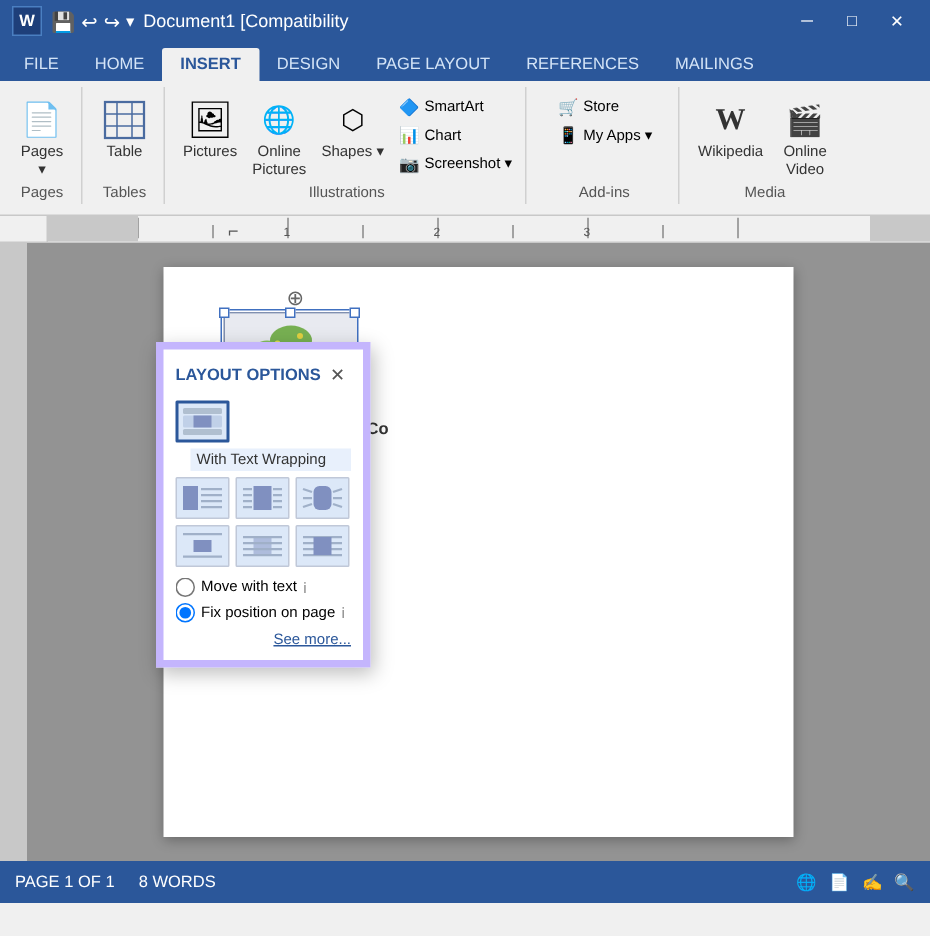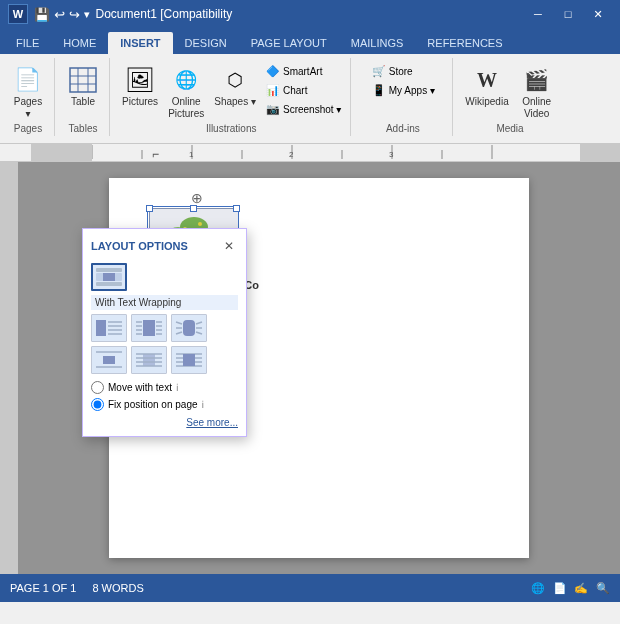--- a/index.html
+++ b/index.html
@@ -49,23 +49,23 @@
     
     .doc-area { display: flex; background: #939393; height: calc(624px - 28px - 22px - 26px - 90px - 18px - 28px); overflow: hidden; }
     .doc-left-ruler { width: 32px; background: #f0f0f0; border-right: 1px solid #c8c8c8; }
     .page { background: white; width: 450px; min-height: 380px; box-shadow: 0 2px 8px rgba(0,0,0,0.3); padding: 40px 50px; position: relative; }
 
     
     .layout-popup {
       position: absolute;
       right: -10px;
       top: 20px;
-      width: 165px;
+      width: 143px;
       background: white;
-      border: 1px solid #c4b5fd;
+      border: 5px solid #c4b5fd;
       box-shadow: 2px 4px 12px rgba(0,0,0,0.25);
       z-index: 100;
       padding: 8px;
     }
     .popup-header { display: flex; justify-content: space-between; align-items: center; margin-bottom: 8px; }
     .popup-title { font-size: 11px; font-weight: 600; color: #2b579a; }
     .popup-close { width: 18px; height: 18px; display: flex; align-items: center; justify-content: center; cursor: pointer; font-size: 12px; color: #555; border-radius: 2px; }
     .popup-section-label { font-size: 10px; color: #333; margin-bottom: 4px; background: #e8f0fc; padding: 2px 4px; }
     .layout-options-row { display: flex; gap: 4px; margin-bottom: 4px; }
     .layout-opt { width: 36px; height: 28px; border: 1px solid #c0c8d8; background: #dce8f8; cursor: pointer; display: flex; align-items: center; justify-content: center; border-radius: 1px; }
@@ -102,22 +102,22 @@
     <button class="title-btn close">✕</button>
   </div>
 </div>
 
 <div class="ribbon-tabs">
   <div class="ribbon-tab">FILE</div>
   <div class="ribbon-tab">HOME</div>
   <div class="ribbon-tab active">INSERT</div>
   <div class="ribbon-tab">DESIGN</div>
   <div class="ribbon-tab">PAGE LAYOUT</div>
+  <div class="ribbon-tab">REFERENCES</div>
   <div class="ribbon-tab">MAILINGS</div>
-  <div class="ribbon-tab">REFERENCES</div>
 </div>
 
 <div class="ribbon">
 
   <div class="ribbon-group" style="min-width:50px;">
     <div class="ribbon-group-content">
       <div class="ribbon-btn">
         <div class="icon-box" style="font-size:22px;">📄</div>
         <div class="btn-label">Pages<br>▾</div>
       </div>
@@ -291,21 +291,21 @@
             <div class="layout-opt selected">
               <svg viewBox="0 0 28 20">
                 <rect x="1" y="6" width="26" height="8" fill="#c0d0e8" rx="1"></rect>
                 <rect x="1" y="1" width="26" height="4" fill="#b0bfd0" rx="1"></rect>
                 <rect x="1" y="15" width="26" height="4" fill="#b0bfd0" rx="1"></rect>
                 <rect x="8" y="6" width="12" height="8" fill="#8090c0"></rect>
               </svg>
             </div>
           </div>
 
-          <div class="popup-section-label" style="margin-top:4px;">With Text Wrapping</div>
+          <div class="popup-section-label" style="margin-top:4px;margin-left:10px;">With Text Wrapping</div>
           <div class="layout-options-row">
             <div class="layout-opt">
               <svg viewBox="0 0 28 20">
                 <rect x="1" y="2" width="10" height="16" fill="#8090c0"></rect>
                 <line x1="13" y1="4" x2="27" y2="4" stroke="#a0b0c8" stroke-width="1.5"></line>
                 <line x1="13" y1="8" x2="27" y2="8" stroke="#a0b0c8" stroke-width="1.5"></line>
                 <line x1="13" y1="12" x2="27" y2="12" stroke="#a0b0c8" stroke-width="1.5"></line>
                 <line x1="13" y1="16" x2="27" y2="16" stroke="#a0b0c8" stroke-width="1.5"></line>
               </svg>
             </div>

